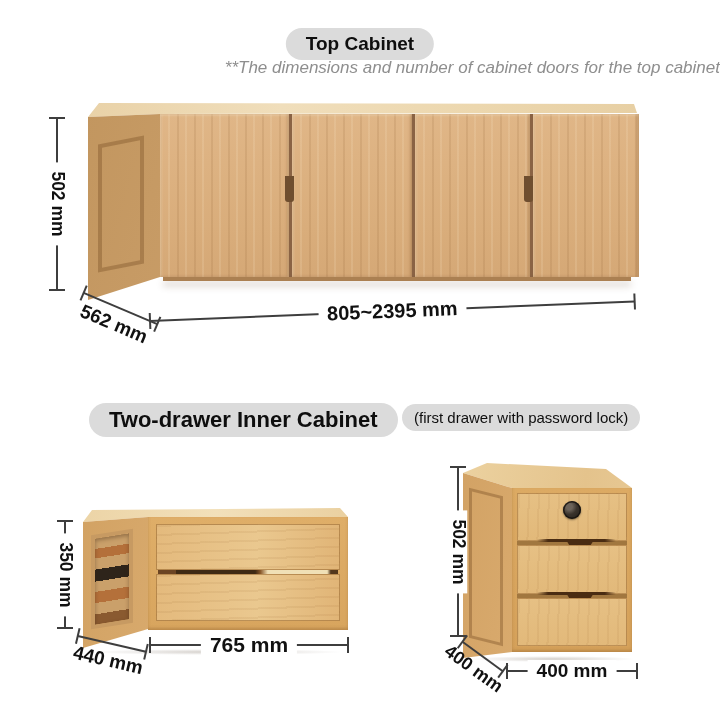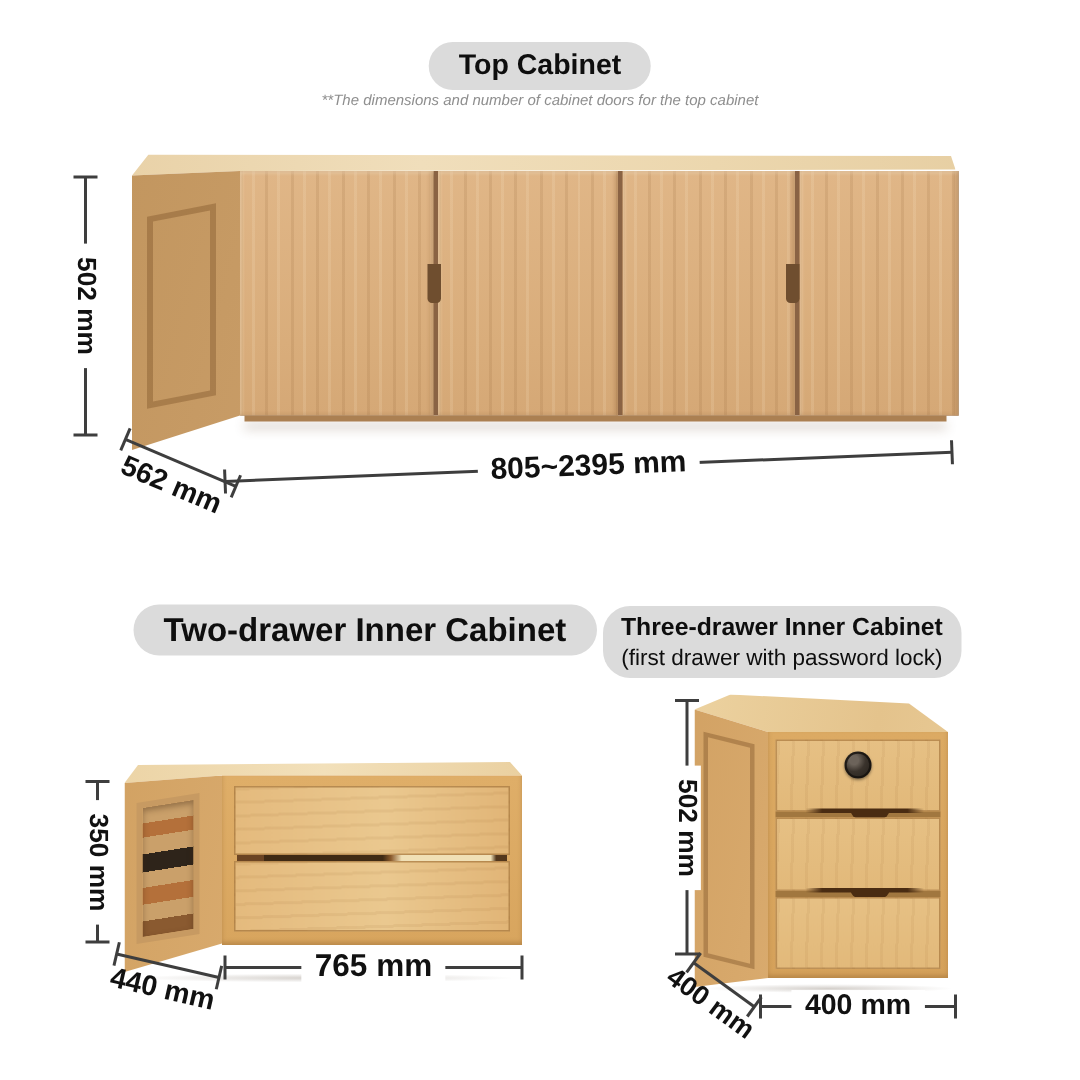--- a/index.html
+++ b/index.html
@@ -12,22 +12,22 @@
   
   .badge {
     position:absolute; background:#dbdbdb; color:#0e0e0e; font-weight:bold;
     border-radius:18px; padding:4px 18px; white-space:nowrap; text-align:center;
   }
   .badge-top { left:50%; transform:translateX(-50%); top:28px; font-size:19px; padding:5px 20px; }
   .badge-two { left:89px; top:403px; font-size:22px; padding:4px 20px; }
   .badge-three { left:402px; top:404px; font-size:16.5px; padding:4px 12px; line-height:1.28; }
   .badge-three .sub { font-weight:normal; font-size:15px; }
   .note {
-    position:absolute; left:0; right:0; top:60px; text-align:center;
-    font-style:italic; color:#8e8e8e; font-size:10px; line-height:16.5px;
+    position:absolute; left:0; right:0; top:60px; text-align:right;
+    font-style:italic; color:#8e8e8e; font-size:17px; line-height:16.5px;
   }
 
   
   .dim-h { position:absolute; height:0; border-top:2px solid #3e3e3e; transform-origin:0 0; }
   .dim-h::before, .dim-h::after {
     content:""; position:absolute; width:2px; height:16px; top:-9px; background:#3e3e3e;
   }
   .dim-h::before { left:-1px; } .dim-h::after { right:-1px; }
   .dim-v { position:absolute; width:0; border-left:2px solid #3e3e3e; }
   .dim-v::before, .dim-v::after {
@@ -239,21 +239,20 @@
   <div class="diag" style="left:78px;top:635px;width:70px;transform:rotate(13deg)">
     <div class="dim-h" style="left:0;top:0;width:70px"></div>
     <span class="dlabel" style="left:35px;top:8px;font-size:19px">440 mm</span>
   </div>
 
   <div class="dim-h" style="left:150px;top:644px;width:198px">
     <span class="hlabel" style="font-size:21px">765 mm</span>
   </div>
 
   <div class="badge badge-three">
-    <div>Three-drawer Inner Cabinet</div>
     <div class="sub">(first drawer with password lock)</div>
   </div>
 
   <div class="cab three-cab">
     <div class="face d3-top"></div>
     <div class="face d3-side">
       <div class="d3-side-frame"></div>
     </div>
     <div class="d3-front">
       <div class="d3-inner">

